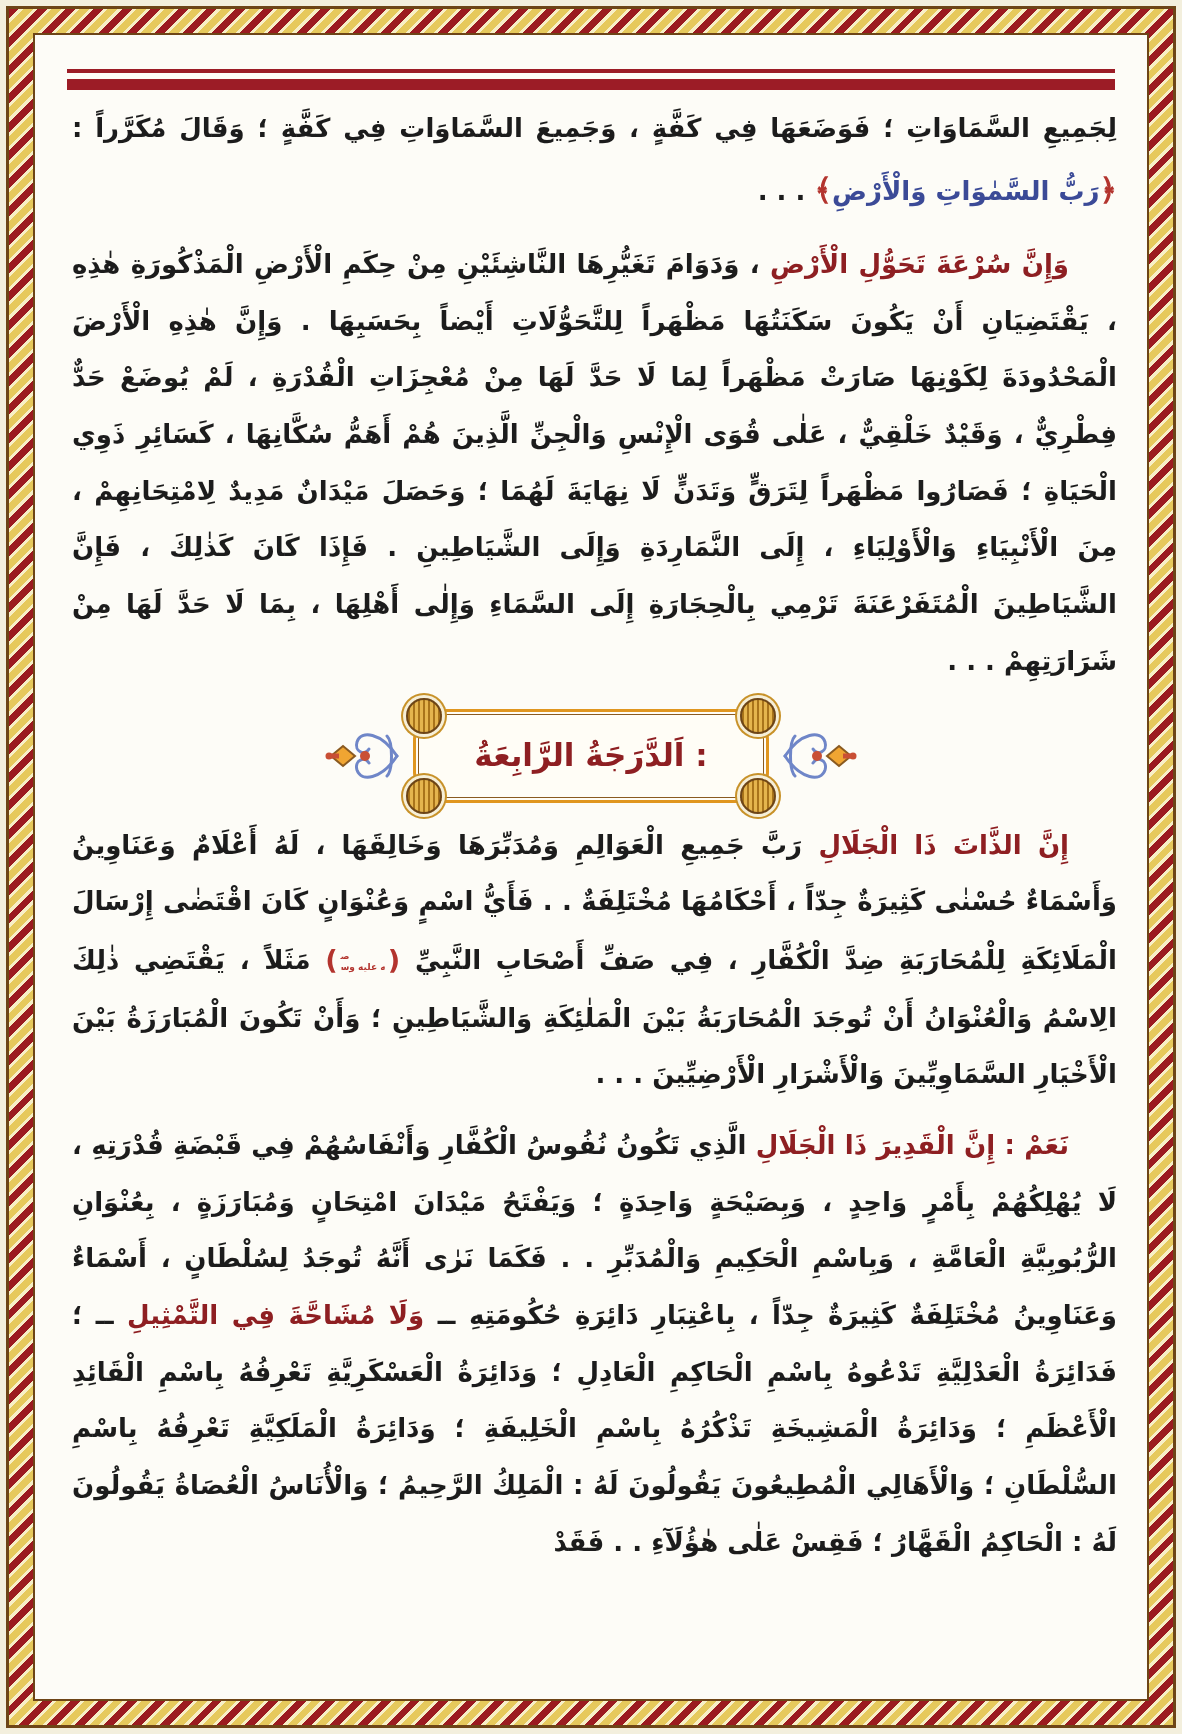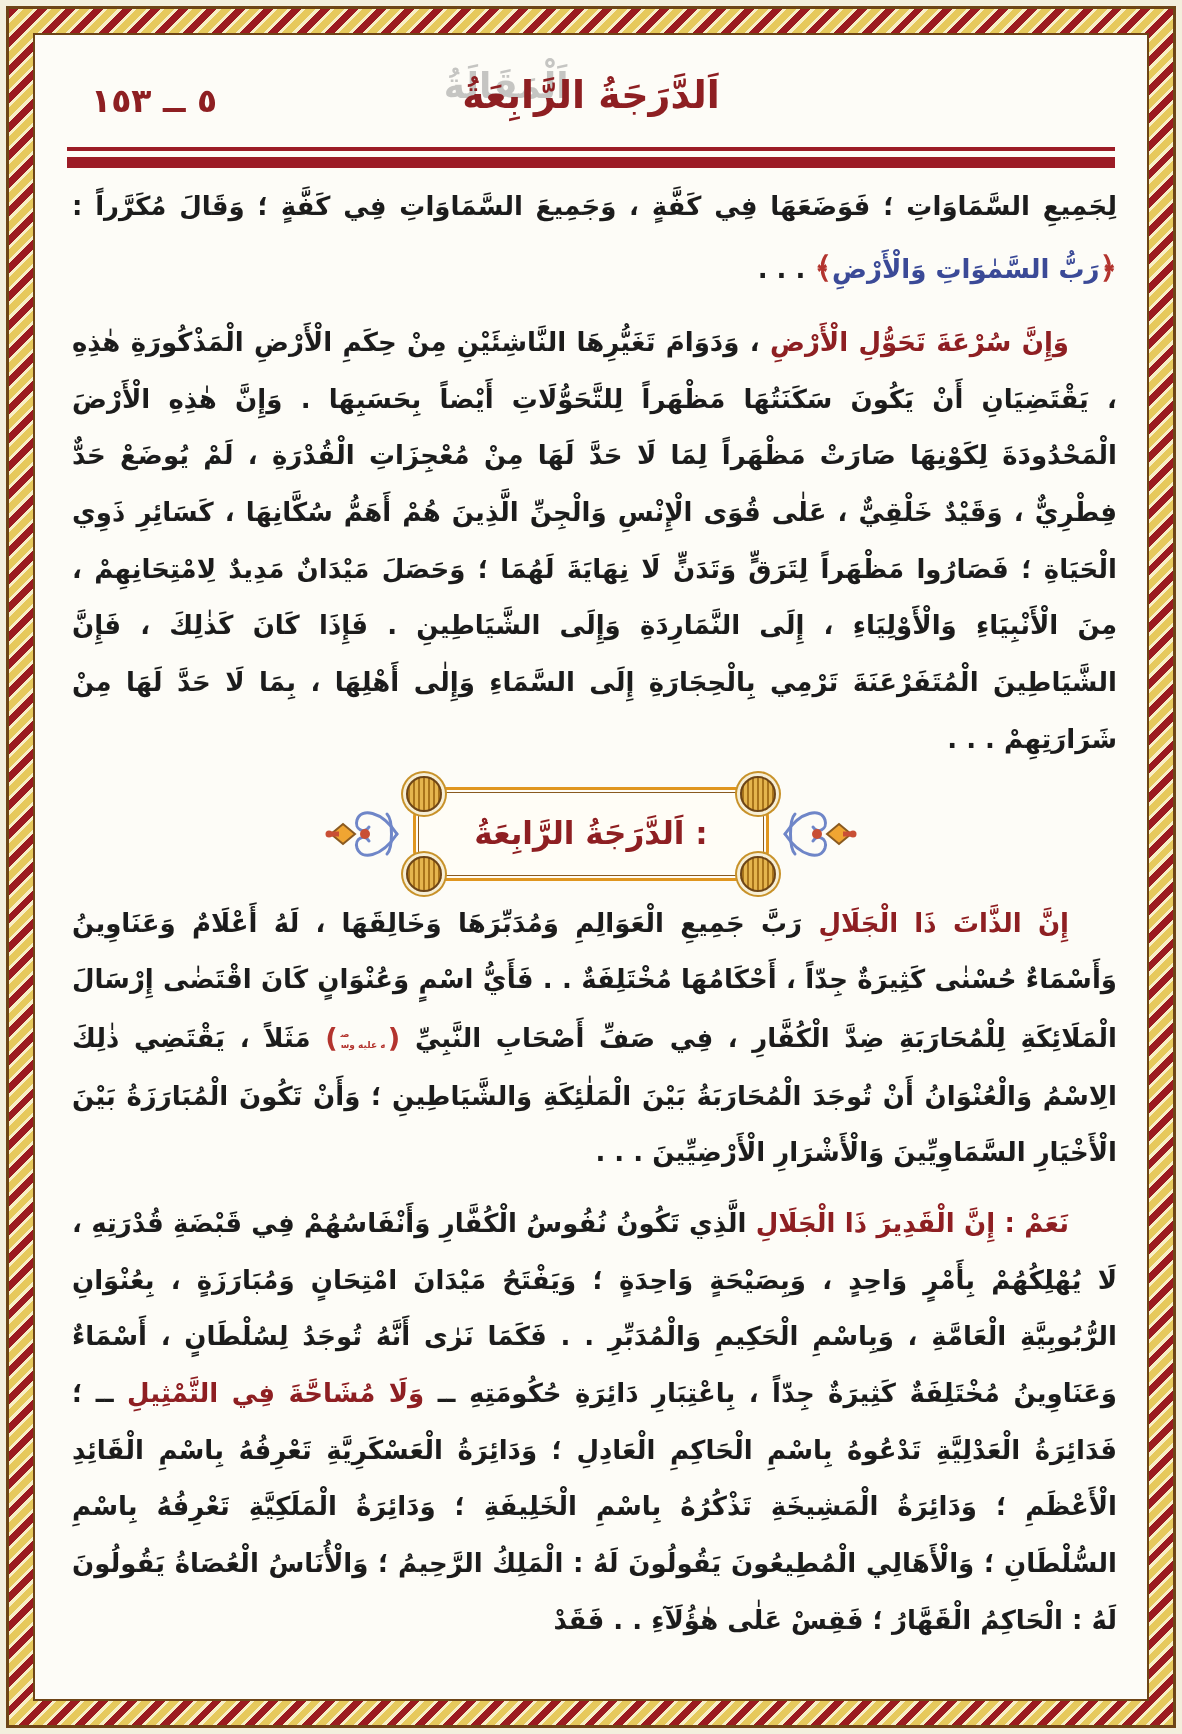--- a/index.html
+++ b/index.html
@@ -101,27 +101,20 @@
   .ornament.flip{transform:scaleX(-1);}
 </style>
 </head>
 <body>
 
 <div class="page">
   <div class="frame-band"></div>
 
   <div class="content">
 
-    <header class="page-header">
-      <div class="page-ref">٥ ــ ١٥٣</div>
-      <div class="title-wrap">
-        <span class="ghost">اَلْمَقَالَةُ</span>
-        <h1 class="running-title">اَلدَّرَجَةُ الرَّابِعَةُ</h1>
-      </div>
-    </header>
 
     <div class="rule">
       <div class="rule-thin"></div>
       <div class="rule-thick"></div>
     </div>
 
     <main class="body-text">
 
       <p class="para no-indent"><span>لِجَمِيعِ السَّمَاوَاتِ ؛ فَوَضَعَهَا فِي كَفَّةٍ ، وَجَمِيعَ السَّمَاوَاتِ فِي كَفَّةٍ ؛ وَقَالَ مُكَرَّراً : </span><span class="bracket">﴿</span><span class="quote">رَبُّ السَّمٰوَاتِ وَالْأَرْضِ</span><span class="bracket">﴾</span><span> . . .</span></p>
 

